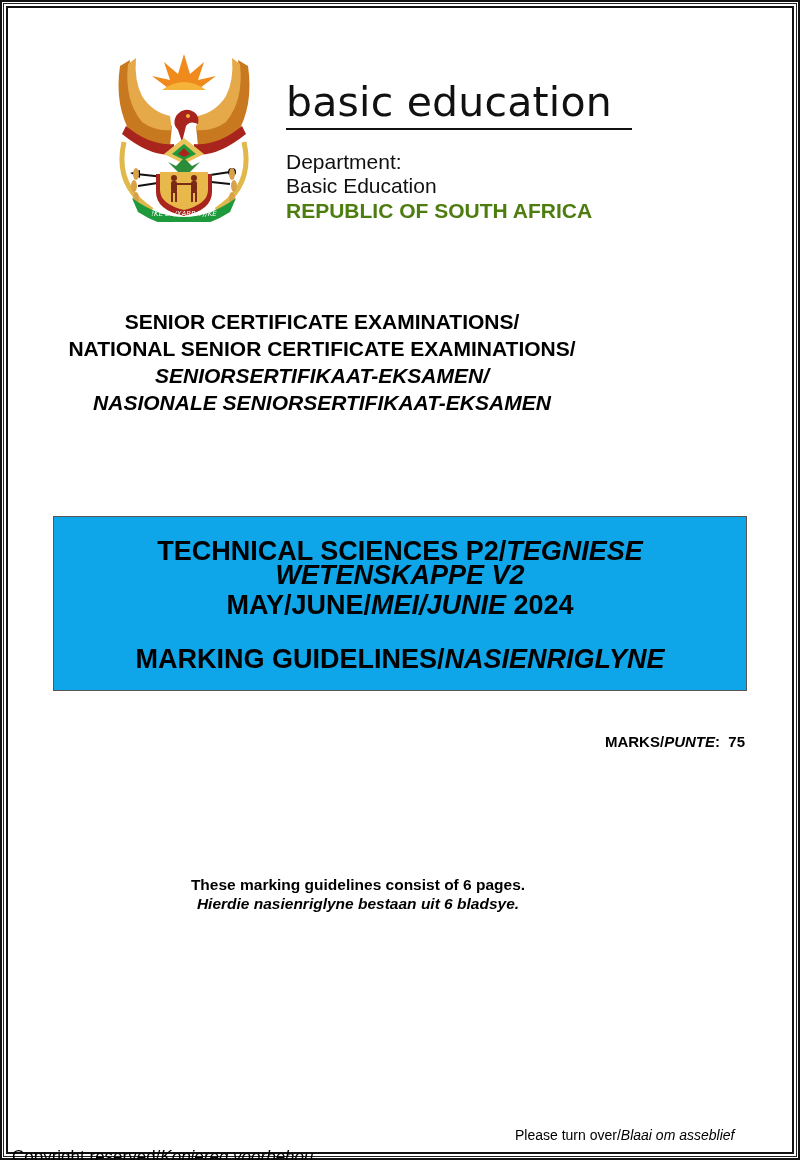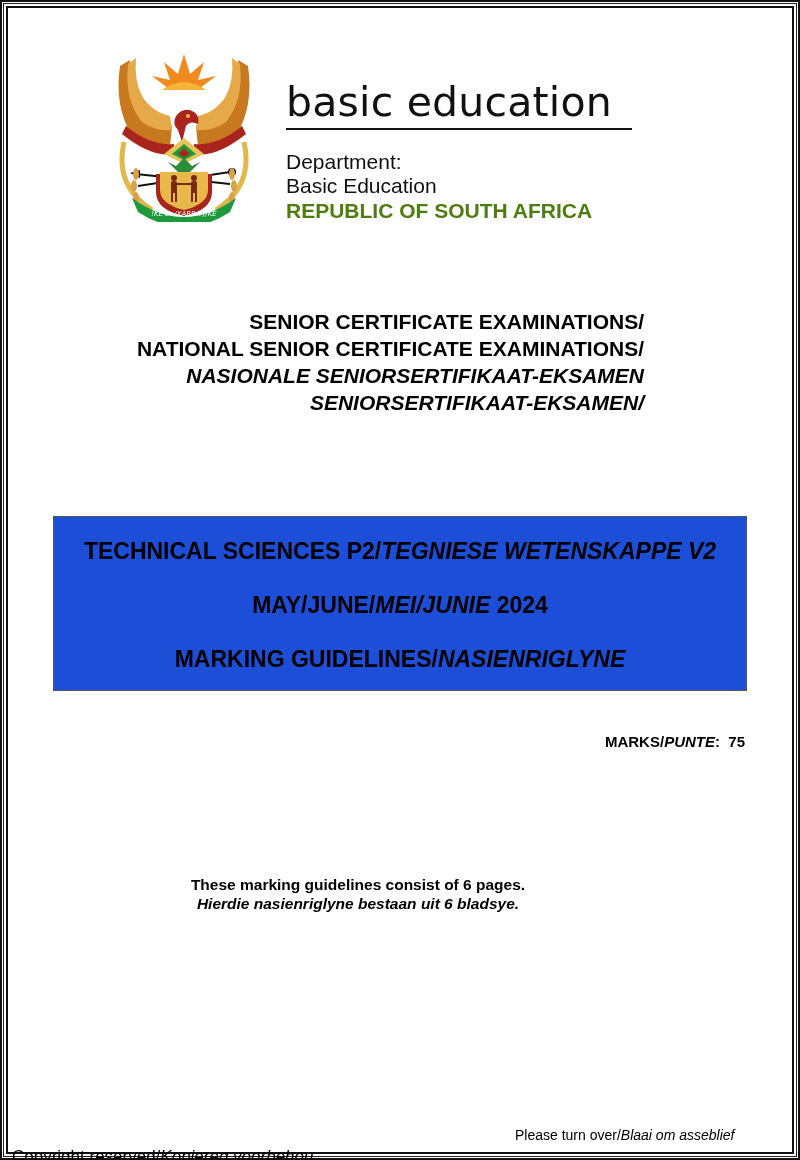--- a/index.html
+++ b/index.html
@@ -13,25 +13,25 @@
   
   .crest { position: absolute; left: 112px; top: 46px; width: 144px; height: 176px; }
   .brand { position: absolute; left: 286px; top: 78px; width: 346px; }
   .brand-name { font-family: "DejaVu Sans", sans-serif; font-size: 41px; line-height: 48px; letter-spacing: 0.2px; color: #111; font-weight: normal; }
   .brand-rule { height: 2px; background: #111; margin-top: 2px; width: 346px; }
   .dept-label, .dept-name { font-size: 21px; line-height: 24px; color: #111; }
   .dept-label { margin-top: 20px; }
   .dept-country { font-size: 21px; line-height: 25px; font-weight: bold; color: #4d7c0f; }
 
   
-  .exam-titles { position: absolute; left: 0; top: 308px; width: 644px; text-align: right; font-weight: bold; font-size: 21px; line-height: 27px; }
+  .exam-titles { position: absolute; left: 0; top: 308px; width: 644px; text-align: center; font-weight: bold; font-size: 21px; line-height: 27px; }
   .exam-titles .it { font-style: italic; }
 
   
-  .subject-box { position: absolute; left: 53px; top: 516px; width: 694px; height: 175px; box-sizing: border-box; background: #1d4ed8; border: 1px solid #555; text-align: center; font-weight: bold; font-size: 23px; }
+  .subject-box { position: absolute; left: 53px; top: 516px; width: 694px; height: 175px; box-sizing: border-box; background: #0ea5e9; border: 1px solid #555; text-align: center; font-weight: bold; font-size: 27px; }
   .subject-line { position: absolute; left: 0; width: 100%; line-height: 24px; }
   .subject-line.l1 { top: 22px; }
   .subject-line.l2 { top: 76px; }
   .subject-line.l3 { top: 130px; }
   .it { font-style: italic; }
 
   .marks { position: absolute; right: 55px; top: 733px; font-weight: bold; font-size: 15px; line-height: 18px; }
 
   .pages-note { position: absolute; left: 0; top: 875px; width: 716px; text-align: center; font-weight: bold; font-size: 15.5px; line-height: 19px; }
 
@@ -110,22 +110,22 @@
   <div class="brand-name">basic education</div>
   <div class="brand-rule"></div>
   <div class="dept-label">Department:</div>
   <div class="dept-name">Basic Education</div>
   <div class="dept-country">REPUBLIC OF SOUTH AFRICA</div>
 </div>
 
 <div class="exam-titles">
   <div>SENIOR CERTIFICATE EXAMINATIONS/</div>
   <div>NATIONAL SENIOR CERTIFICATE EXAMINATIONS/</div>
+  <div class="it">SENIORSERTIFIKAAT-EKSAMEN/</div>
   <div class="it">NASIONALE SENIORSERTIFIKAAT-EKSAMEN</div>
-  <div class="it">SENIORSERTIFIKAAT-EKSAMEN/</div>
 </div>
 
 <div class="subject-box">
   <div class="subject-line l1">
     <span>TECHNICAL SCIENCES P2/</span><span class="it">TEGNIESE WETENSKAPPE V2</span>
   </div>
   <div class="subject-line l2">
     <span>MAY/JUNE/</span><span class="it">MEI/JUNIE</span><span> 2024</span>
   </div>
   <div class="subject-line l3">

